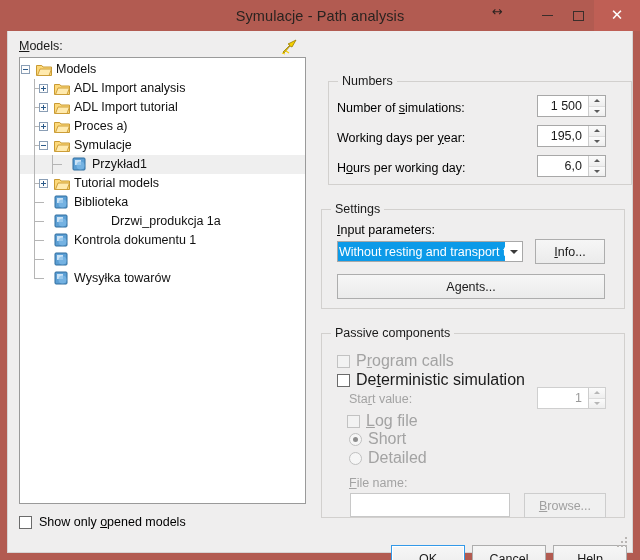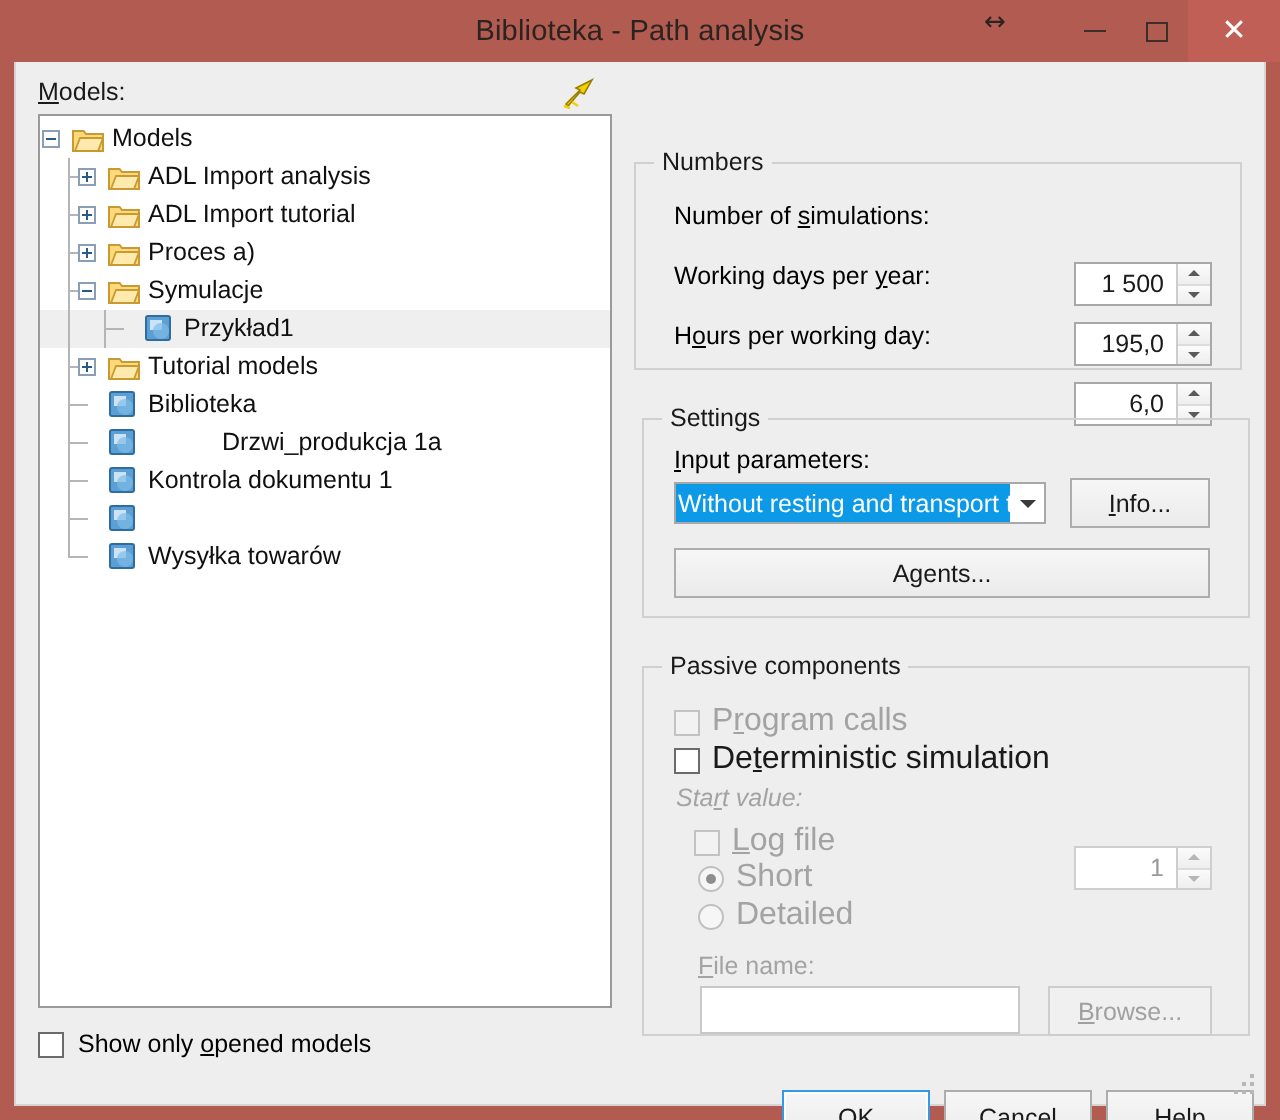--- a/index.html
+++ b/index.html
@@ -125,39 +125,38 @@
   .groupbox {
     position: absolute;
     border: 1px solid #d2d0ce;
   }
   .group-title {
     position: absolute; top: -8px; left: 9px;
     background: #efeeee;
     padding: 0 4px;
     font-size: 12.5px; color: #1a1a1a;
   }
-  #group-numbers  { left: 309px; top: 50px;  width: 304px; height: 104px; }
+  #group-numbers  { left: 320px; top: 50px;  width: 304px; height: 104px; }
   #group-settings { left: 313px; top: 178px; width: 304px; height: 100px; }
   #group-passive  { left: 313px; top: 302px; width: 304px; height: 185px; }
 
   .field-label {
     position: absolute;
     font-size: 12.5px; color: #000000;
     white-space: nowrap;
   }
   .field-label.disabled { color: #a3a3a3; }
 
   
   .spinner {
     position: absolute;
     height: 22px;
     display: flex;
     border: 1px solid #a8a8a8;
     background: #4d7c0f;
-    margin-top: 36px;
   }
   .spin-value {
     flex: 1;
     display: flex; align-items: center; justify-content: flex-end;
     padding-right: 6px;
     font-size: 12.5px; color: #1a1a1a;
     background: #fff;
   }
   .spin-value.disabled { color: #9a9a9a; }
   .spin-btns {
@@ -278,21 +277,21 @@
   .grip-dot { position: absolute; width: 2px; height: 2px; background: #b9b6b4; }
 
   u { text-decoration: underline; }
 </style>
 </head>
 <body>
 
 <div id="window">
 
   <div id="titlebar">
-    <span id="title-text">Biblioteka - Path analysis</span>
+    <span id="title-text">Symulacje - Path analysis</span>
 
     <span id="resize-cursor">↔</span>
 
     <div id="caption-buttons">
       <div class="cap-btn">
         <span class="cap-glyph min-glyph"></span>
       </div>
       <div class="cap-btn">
         <span class="cap-glyph max-glyph"></span>
       </div>
@@ -507,21 +506,21 @@
     <div class="check-row disabled" style="left:329px; top:321px;">
       <span class="cbox disabled"></span>
       <span class="lbl">P<u>r</u>ogram calls</span>
     </div>
 
     <div class="check-row" style="left:329px; top:340px;">
       <span class="cbox"></span>
       <span class="lbl">De<u>t</u>erministic simulation</span>
     </div>
 
-    <div class="field-label disabled" style="left:330px; top:361px;font-style:italic;">Sta<u>r</u>t value:</div>
+    <div class="field-label disabled" style="left:341px; top:361px;">Sta<u>r</u>t value:</div>
     <div class="spinner" style="left:529px; top:356px; width:69px; border-color:#cfcfcf;">
       <span class="spin-value disabled">1</span>
       <span class="spin-btns">
         <span class="spin-up">
             <i class="arr-up dis"></i>
           </span>
         <span class="spin-dn">
             <i class="arr-dn dis"></i>
           </span>
       </span>

